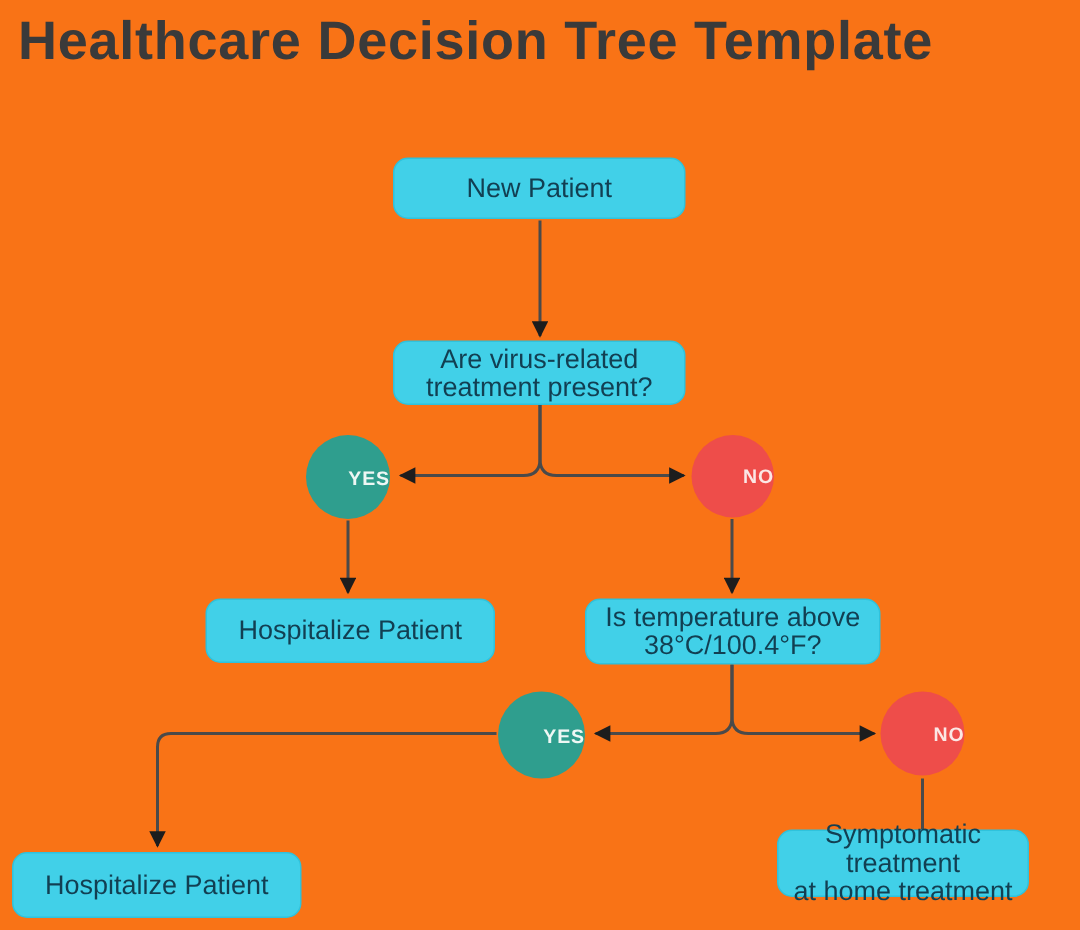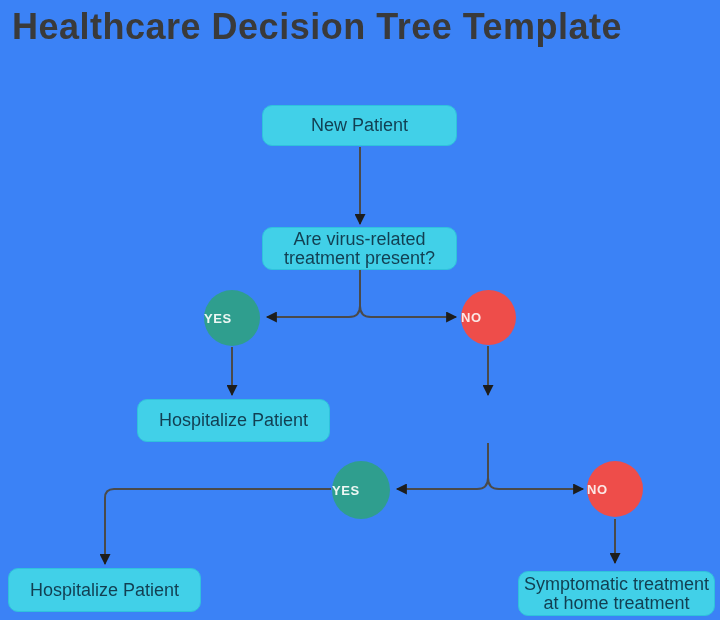--- a/index.html
+++ b/index.html
@@ -1,19 +1,19 @@
 <!DOCTYPE html>
 <html style="--title_text: #3a3a3a; --box_fill: #41d0e8; --box_border: #2fc2dc; --box_text: #123f52; --yes_fill: #2f9e8e; --yes_text: #eef7f4; --no_fill: #ee4d4a; --no_text: #fbe7e5; --line: #4a4a4a; --arrow: #1d1d1d;"><head>
 <meta charset="utf-8">
 <style>
   html,body{margin:0;padding:0;background:#ffffff;}
   #canvas{
     position:relative;
     width:720px;height:620px;
-    background:#3b82f6;
+    background:#f97316;
     font-family:"Liberation Sans","DejaVu Sans",sans-serif;
     overflow:hidden;
   }
   .page-title{
     position:absolute;left:12px;top:6px;width:700px;
     font-size:36px;font-weight:700;letter-spacing:.5px;
     color:var(--title_text,#3a3a3a);
     white-space:nowrap;
   }
   #wires{position:absolute;left:0;top:0;z-index:1;}
@@ -23,21 +23,21 @@
     border:1px solid var(--box_border,#2fc2dc);
     border-radius:10px;
     color:var(--box_text,#123f52);
     font-size:18px;font-weight:400;line-height:19px;
     display:flex;flex-direction:column;align-items:center;justify-content:center;
     text-align:center;box-sizing:border-box;
   }
   .badge{
     position:absolute;z-index:3;
     border-radius:50%;
-    display:flex;align-items:center;justify-content:flex-start;
+    display:flex;align-items:center;justify-content:flex-end;
     font-size:13px;font-weight:700;letter-spacing:.6px;
   }
   .badge.yes{background:var(--yes_fill,#2f9e8e);color:var(--yes_text,#eef7f4);}
   .badge.no{background:var(--no_fill,#ee4d4a);color:var(--no_text,#fbe7e5);}
 </style>
 </head>
 <body>
 
 <div id="canvas">
 
@@ -76,31 +76,35 @@
   </div>
 
   <div class="badge no" style="left:461px;top:290px;width:55px;height:55px;">
     <span>NO</span>
   </div>
 
   <div class="box" style="left:137px;top:399px;width:193px;height:43px;">
     <span>Hospitalize Patient</span>
   </div>
 
+  <div class="box" style="left:390px;top:399px;width:197px;height:44px;">
+    <span>Is temperature above</span>
+    <span>38°C/100.4°F?</span>
+  </div>
 
   <div class="badge yes" style="left:332px;top:461px;width:58px;height:58px;">
     <span>YES</span>
   </div>
 
   <div class="badge no" style="left:587px;top:461px;width:56px;height:56px;">
     <span>NO</span>
   </div>
 
   <div class="box" style="left:8px;top:568px;width:193px;height:44px;">
     <span>Hospitalize Patient</span>
   </div>
 
-  <div class="box" style="left:518px;top:571px;width:197px;height:45px;">
+  <div class="box" style="left:518px;top:553px;width:168px;height:45px;">
     <span>Symptomatic treatment</span>
     <span>at home treatment</span>
   </div>
 
 </div>
 
 </body></html>

